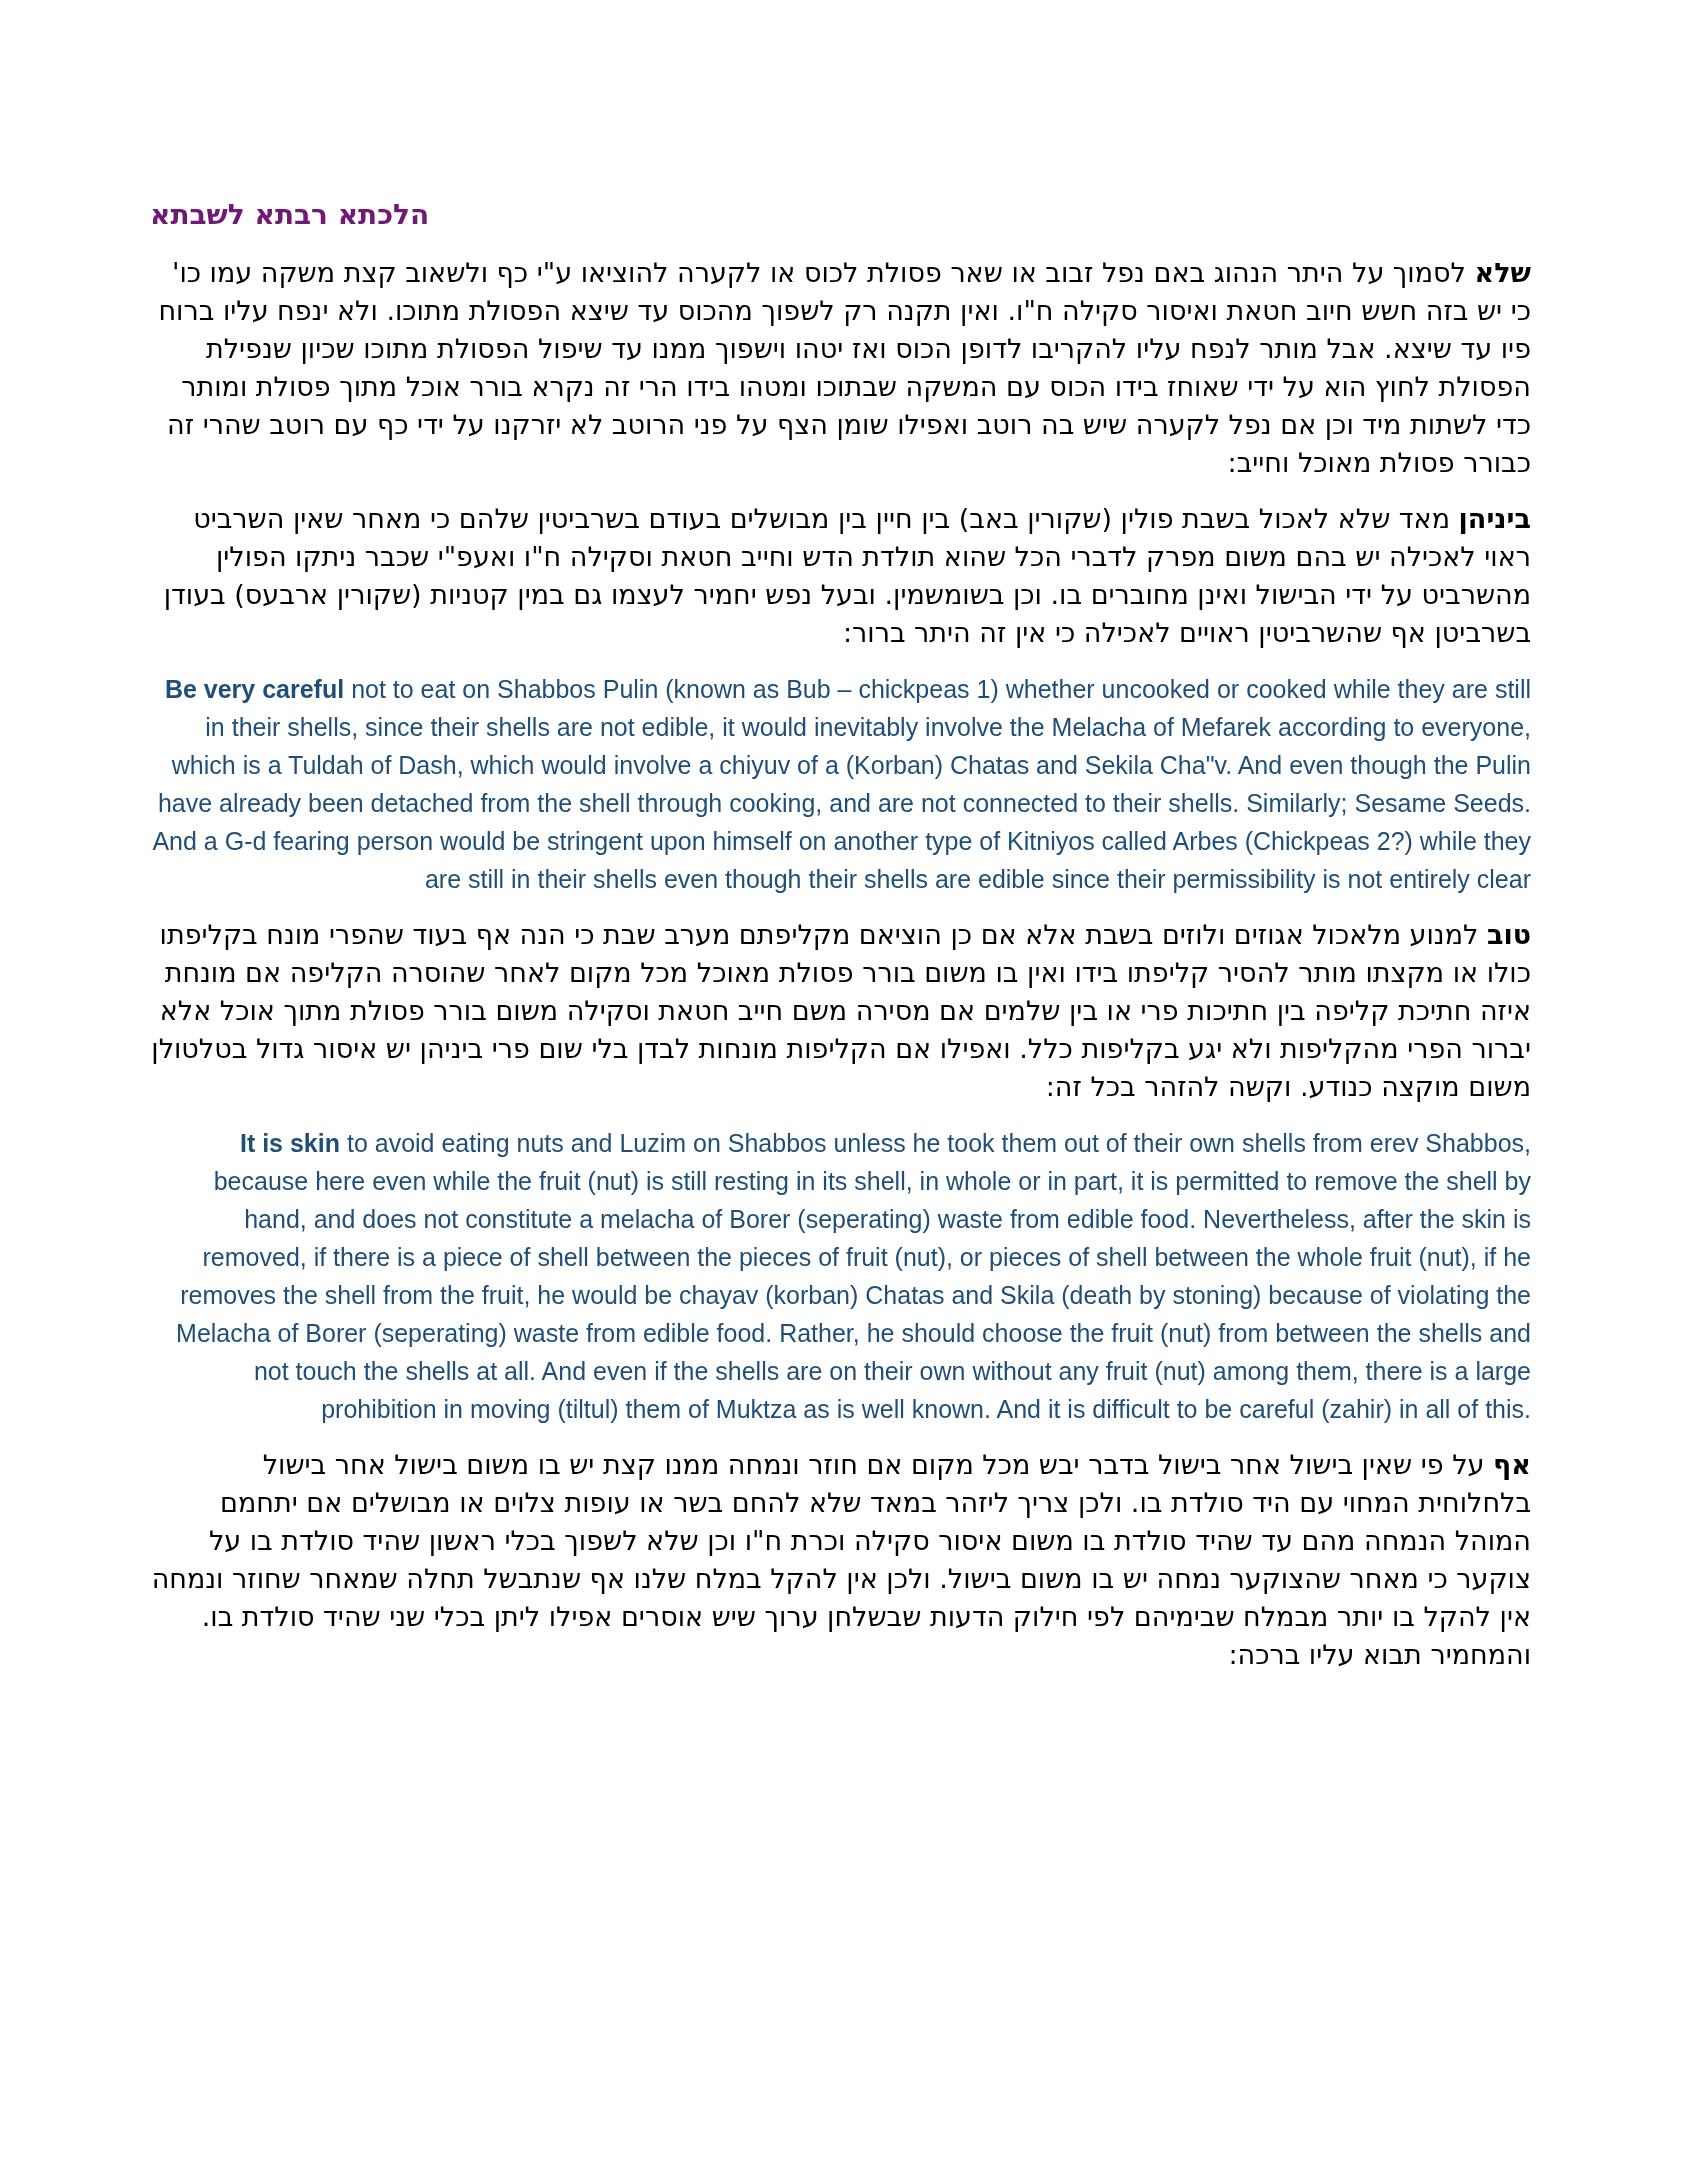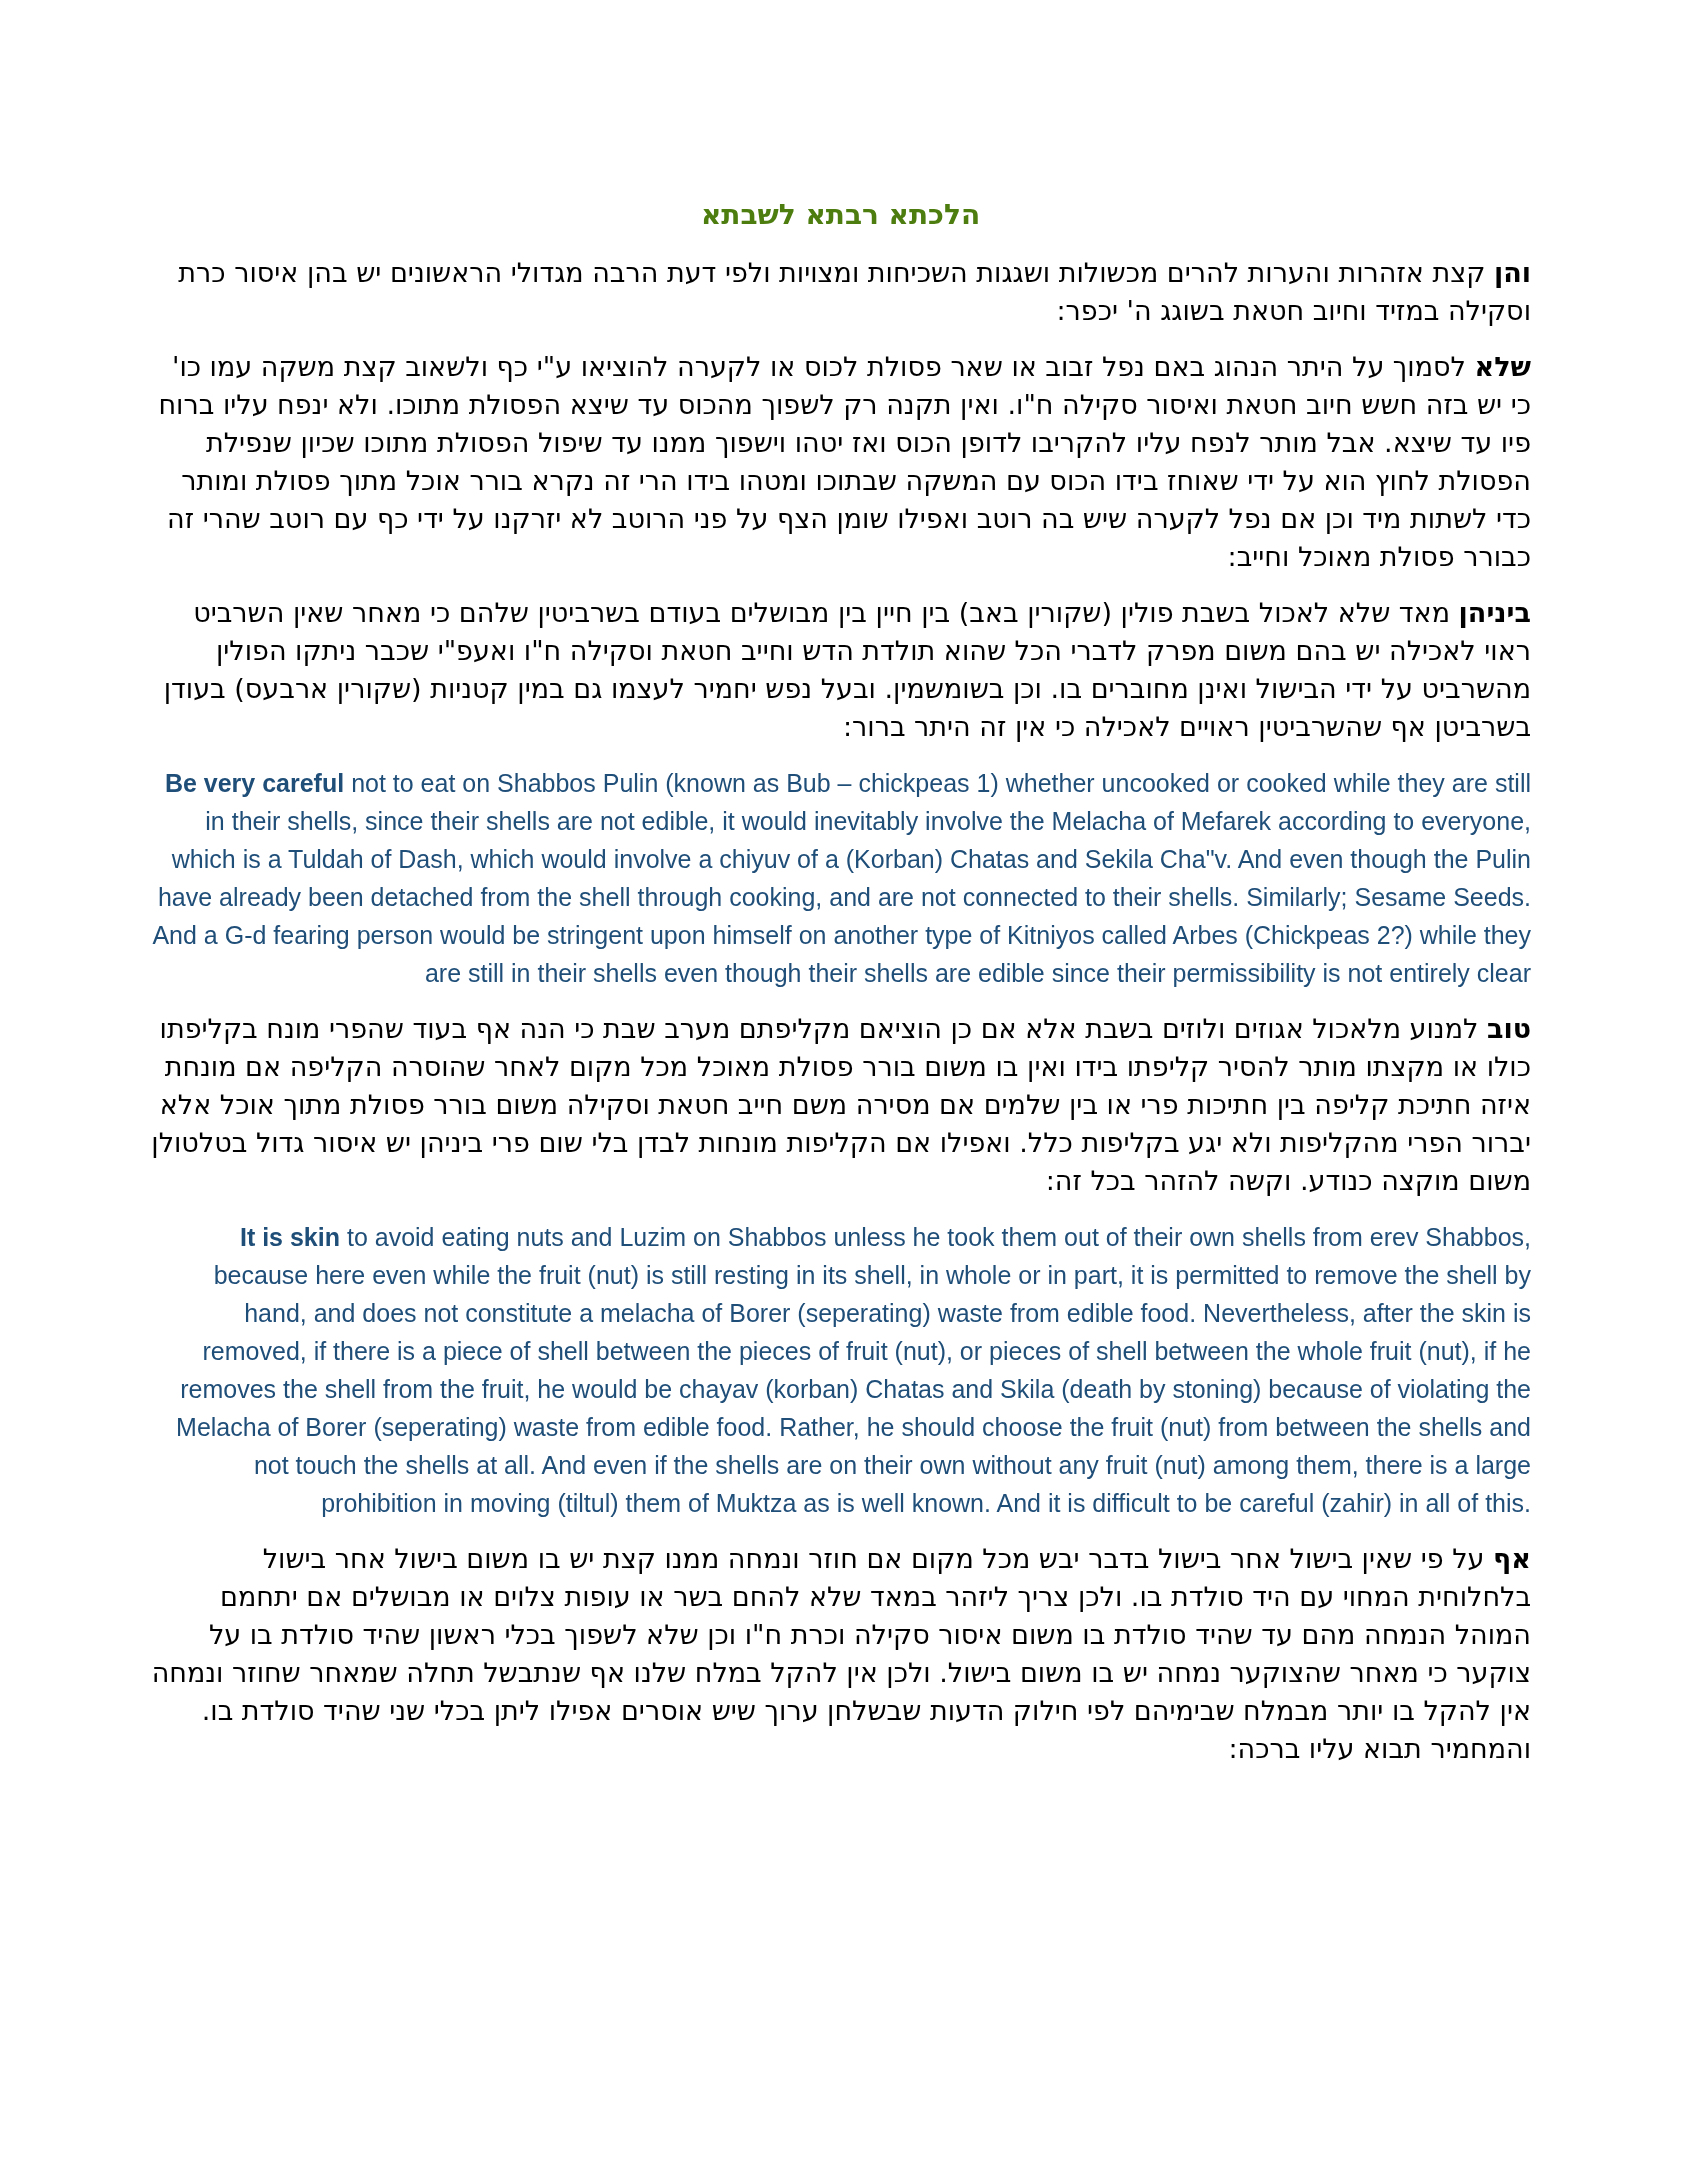--- a/index.html
+++ b/index.html
@@ -20,26 +20,26 @@
     overflow: hidden;
   }
   .content {
     position: absolute;
     left: 150px;
     top: 198px;
     width: 1381px;
   }
   .doc-title {
     direction: rtl;
-    text-align: center;
+    text-align: left;
     font-family: "DejaVu Sans", sans-serif;
     font-weight: bold;
     font-size: 28px;
     line-height: 34px;
-    color: #4d7c0f;
+    color: #701a75;
     margin: 0 0 22px 0;
   }
   p.para {
     margin: 0 0 18px 0;
   }
   p.he {
     direction: rtl;
     text-align: right;
     font-family: "DejaVu Sans", sans-serif;
     font-size: 27px;
@@ -59,24 +59,20 @@
   }
 </style>
 </head>
 <body style="background: rgb(255, 255, 255);">
 
 <div class="page">
   <div class="content">
 
     <h1 class="doc-title" dir="rtl">הלכתא רבתא לשבתא</h1>
 
-    <p class="para he" dir="rtl">
-      <span class="lead">והן</span>
-      <span>קצת אזהרות והערות להרים מכשולות ושגגות השכיחות ומצויות ולפי דעת הרבה מגדולי הראשונים יש בהן איסור כרת וסקילה במזיד וחיוב חטאת בשוגג ה' יכפר:</span>
-    </p>
 
     <p class="para he" dir="rtl">
       <span class="lead">שלא</span>
       <span>לסמוך על היתר הנהוג באם נפל זבוב או שאר פסולת לכוס או לקערה להוציאו ע"י כף ולשאוב קצת משקה עמו כו' כי יש בזה חשש חיוב חטאת ואיסור סקילה ח"ו. ואין תקנה רק לשפוך מהכוס עד שיצא הפסולת מתוכו. ולא ינפח עליו ברוח פיו עד שיצא. אבל מותר לנפח עליו להקריבו לדופן הכוס ואז יטהו וישפוך ממנו עד שיפול הפסולת מתוכו שכיון שנפילת הפסולת לחוץ הוא על ידי שאוחז בידו הכוס עם המשקה שבתוכו ומטהו בידו הרי זה נקרא בורר אוכל מתוך פסולת ומותר כדי לשתות מיד וכן אם נפל לקערה שיש בה רוטב ואפילו שומן הצף על פני הרוטב לא יזרקנו על ידי כף עם רוטב שהרי זה כבורר פסולת מאוכל וחייב:</span>
     </p>
 
     <p class="para he" dir="rtl">
       <span class="lead">ביניהן</span>
       <span>מאד שלא לאכול בשבת פולין (שקורין באב) בין חיין בין מבושלים בעודם בשרביטין שלהם כי מאחר שאין השרביט ראוי לאכילה יש בהם משום מפרק לדברי הכל שהוא תולדת הדש וחייב חטאת וסקילה ח"ו ואעפ"י שכבר ניתקו הפולין מהשרביט על ידי הבישול ואינן מחוברים בו. וכן בשומשמין. ובעל נפש יחמיר לעצמו גם במין קטניות (שקורין ארבעס) בעודן בשרביטן אף שהשרביטין ראויים לאכילה כי אין זה היתר ברור:</span>
     </p>

